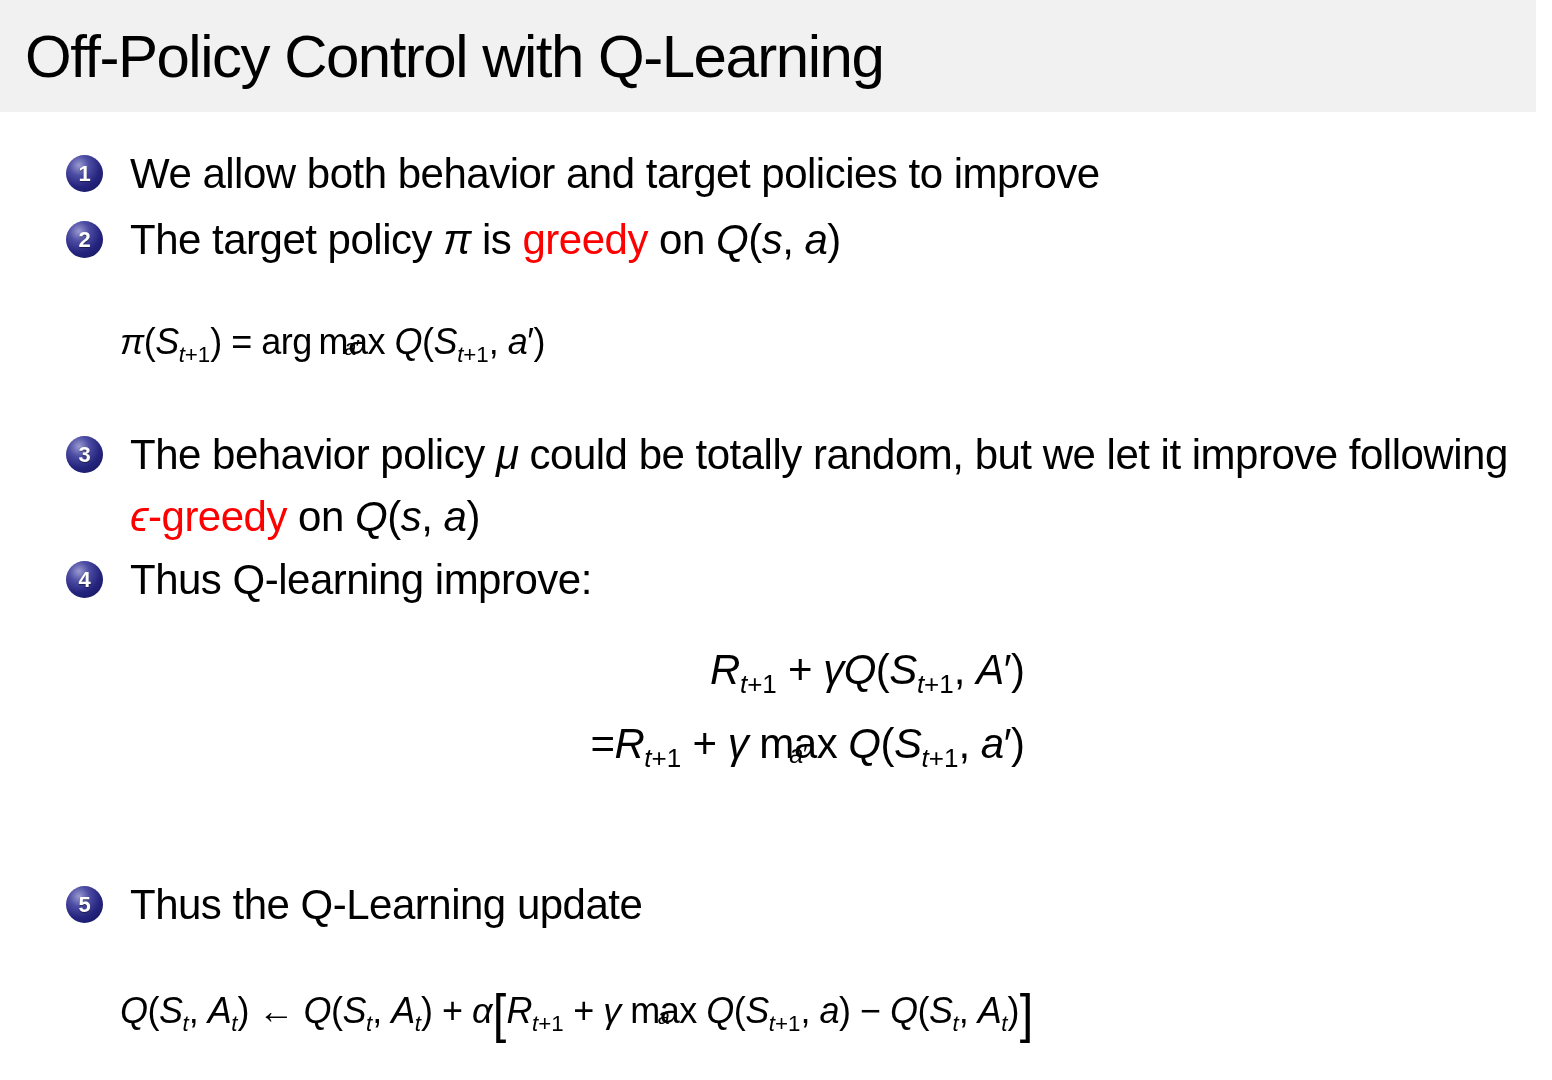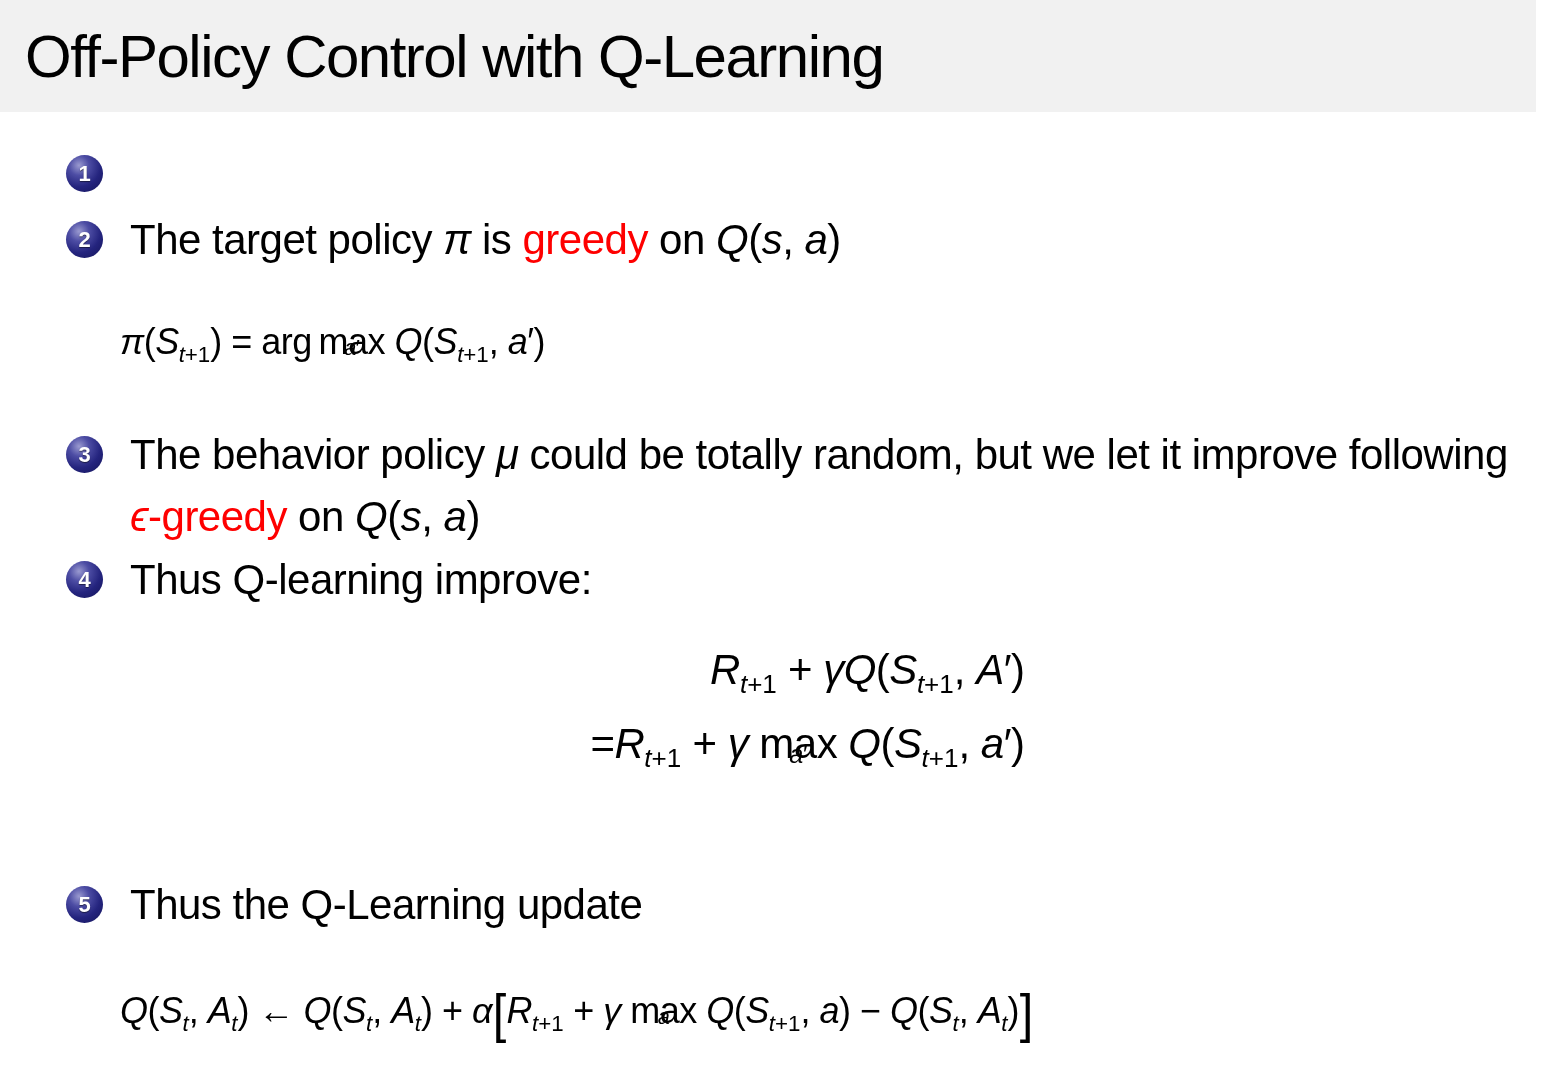--- a/index.html
+++ b/index.html
@@ -76,20 +76,21 @@
 <div class="slide">
 
   <header class="titlebar">
     <h1>Off-Policy Control with Q-Learning</h1>
   </header>
 
   <main class="body">
 
     <div class="row" style="top:31px">
       <span class="badge">1</span>
+      <span class="btext">We allow both behavior and target policies to improve</span>
     </div>
 
     <div class="row" style="top:97px">
       <span class="badge">2</span>
       <span class="btext">The target policy <i>π</i> is <span class="red">greedy</span> on <i>Q</i>(<i>s</i>, <i>a</i>)</span>
     </div>
 
     <div class="eq" style="top:204px"><i>π</i>(<i>S</i><sub><i>t</i>+1</sub>) = arg <span class="uo">max<span class="uo-u"><i>a</i>′</span></span> <i>Q</i>(<i>S</i><sub><i>t</i>+1</sub>, <i>a</i>′)</div>
 
     <div class="row" style="top:312px">

